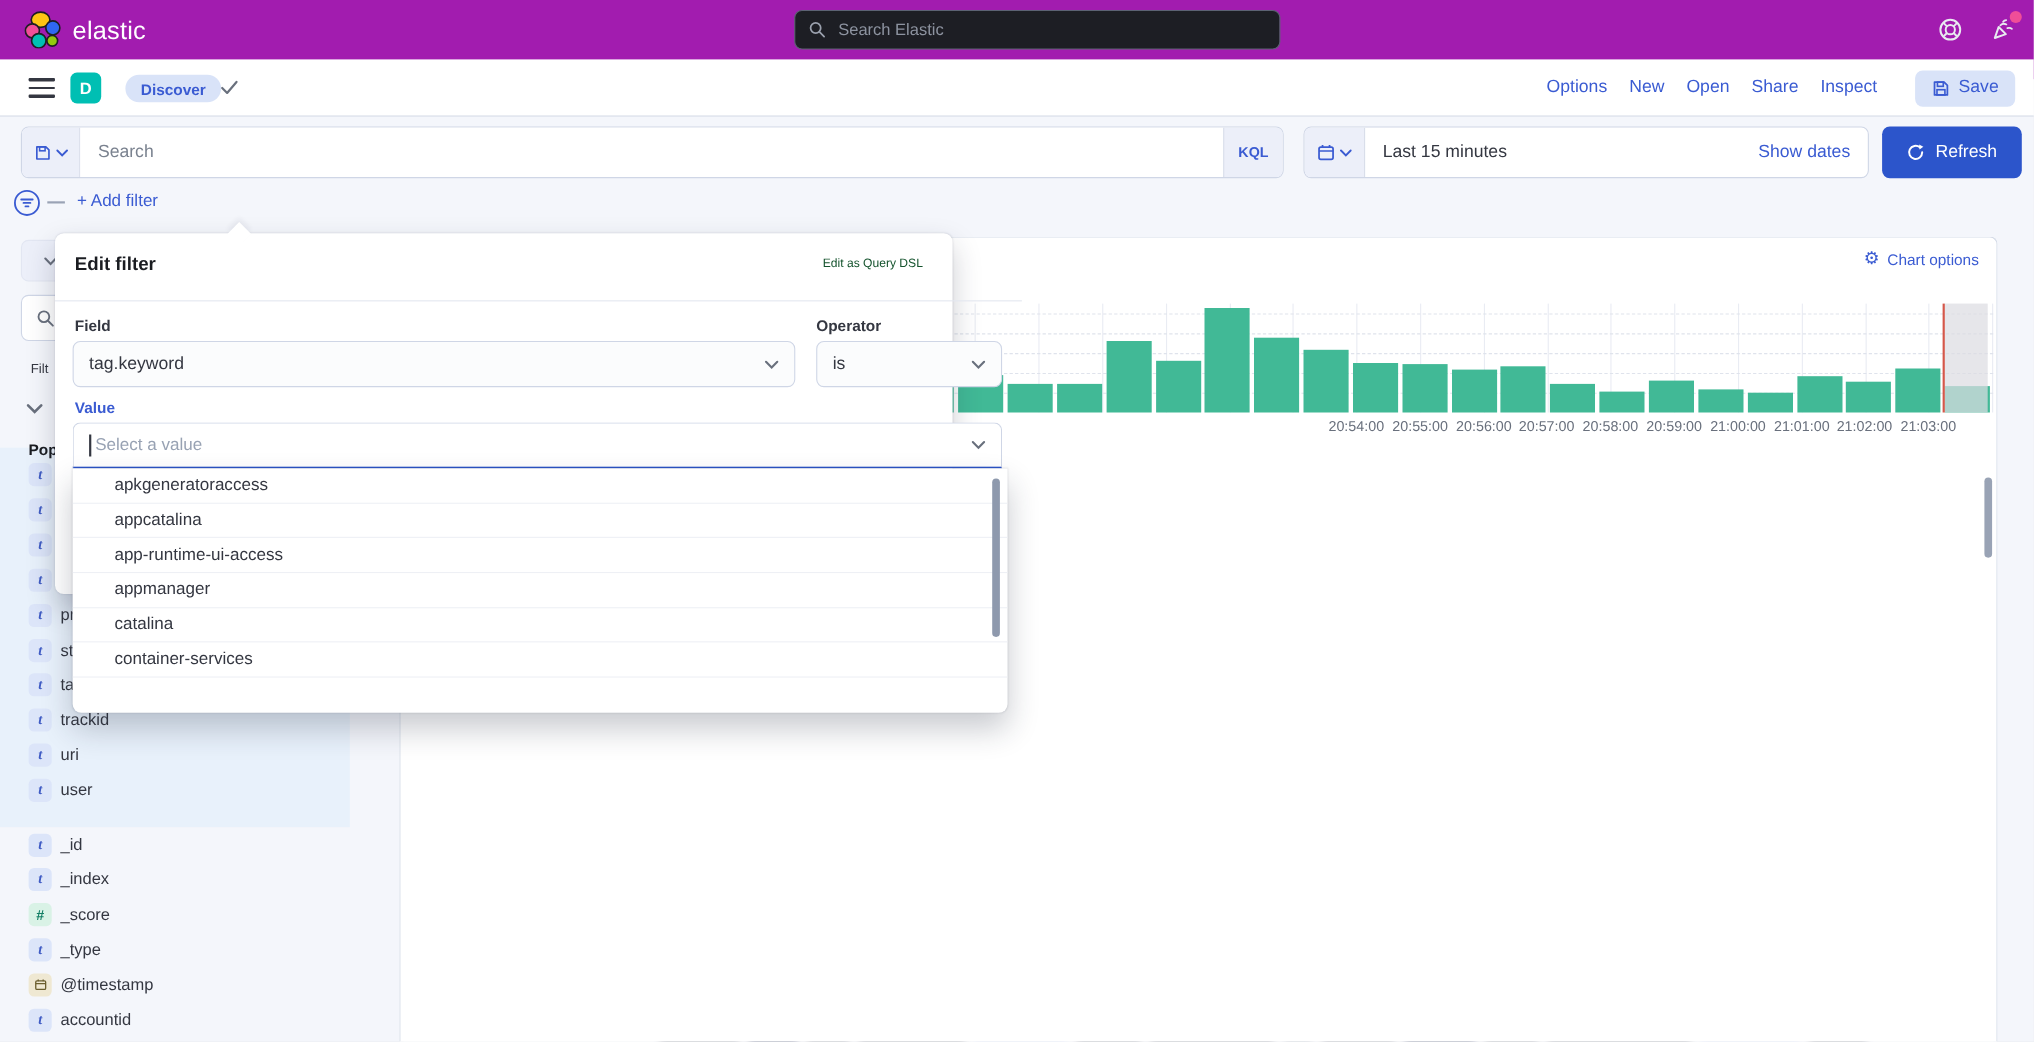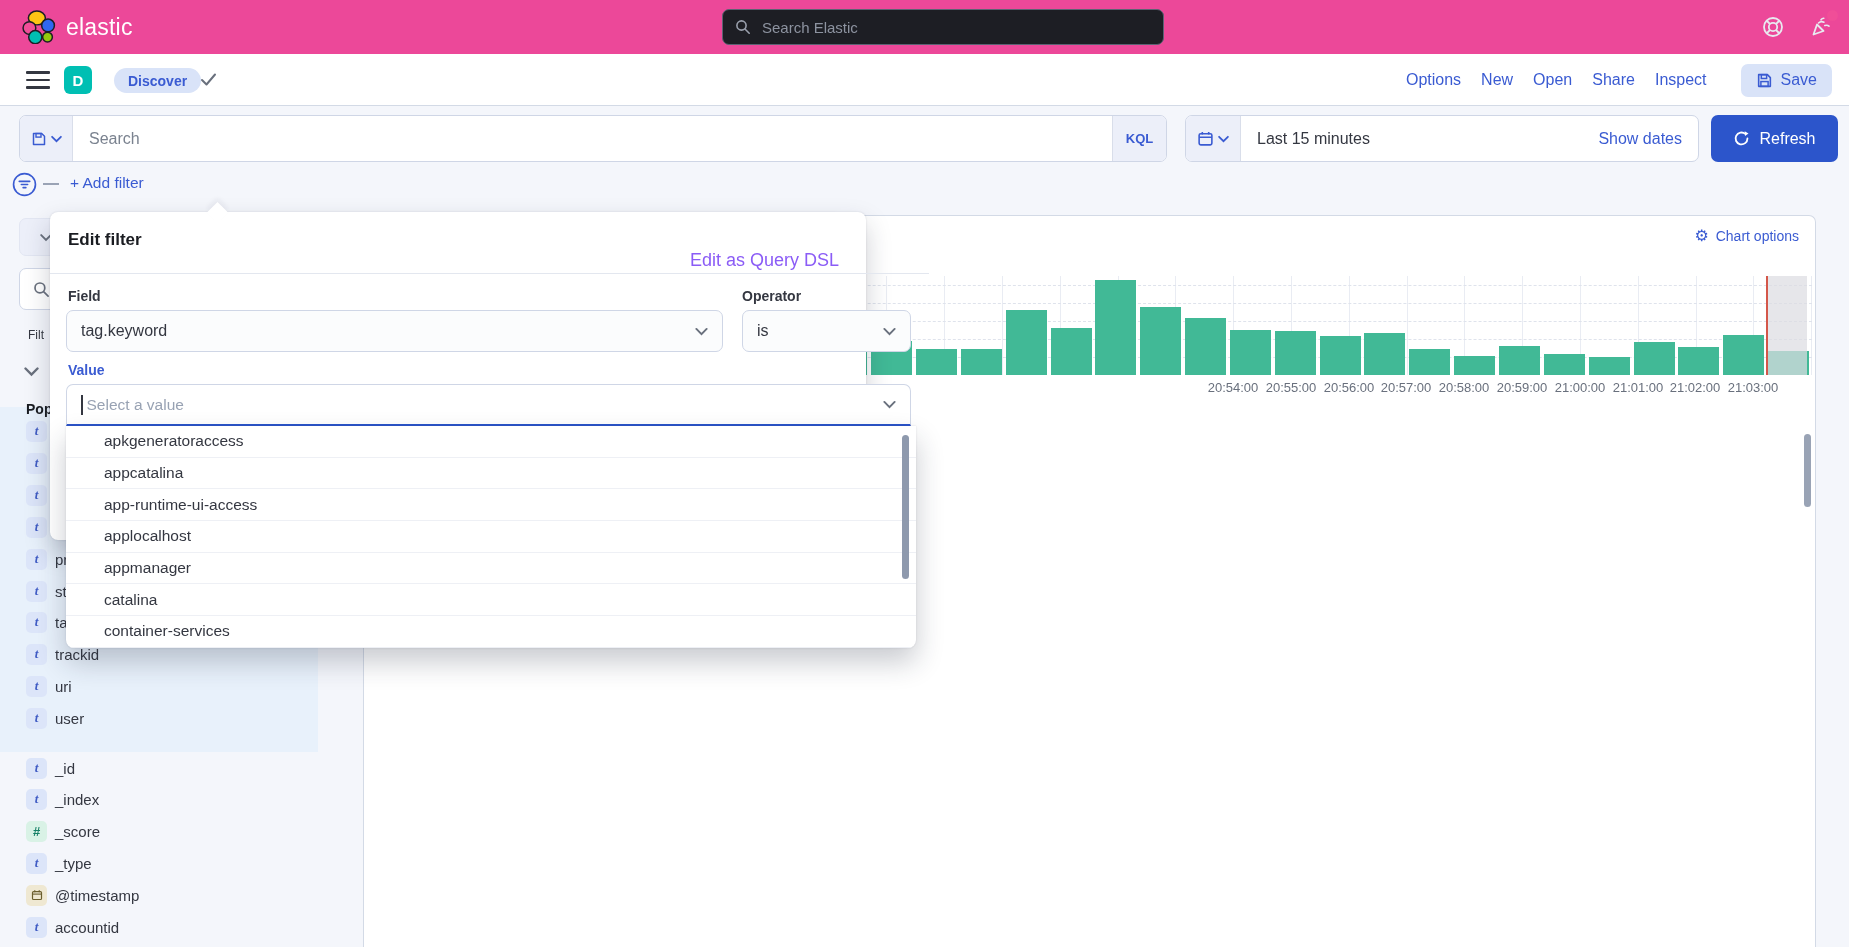--- a/index.html
+++ b/index.html
@@ -1,20 +1,20 @@
 <!DOCTYPE html>
 <html><head>
 <meta charset="utf-8">
 <style>
   html,body{margin:0;padding:0;background:#e8eaee;}
   *{box-sizing:border-box;font-family:"Liberation Sans",sans-serif;}
   #stage{position:relative;width:1849px;height:947px;background:#f4f6fb;overflow:hidden;}
 
   
-  .hdr{position:absolute;left:0;top:0;width:1849px;height:72px;background:#ec4899;display:flex;align-items:center;}
+  .hdr{position:absolute;left:0;top:0;width:1849px;height:72px;background:#a21caf;display:flex;align-items:center;}
   .brand{position:absolute;left:22px;top:10px;display:flex;align-items:center;gap:10px;}
   .brand-text{color:#fff;font-size:23px;letter-spacing:.2px;}
   .hdr-search{position:absolute;left:722px;top:9px;width:442px;height:36px;border:1px solid #5c6273;border-radius:7px;display:flex;align-items:center;padding:0 12px;gap:9px;background:#1d1e24;}
   .hdr-search input{flex:1;background:transparent;border:none;outline:none;color:#d6d9e0;font-size:15px;}
   .hdr-search input::placeholder{color:#8d93a0;}
   .hdr-ico{position:absolute;top:13px;width:28px;height:28px;display:flex;align-items:center;justify-content:center;cursor:pointer;}
   .pink-dot{position:absolute;right:-3px;top:-3px;width:11px;height:11px;border-radius:50%;background:#f04e98;}
 
   
   .tb{position:absolute;left:0;top:54px;width:1849px;height:52px;background:#fff;border-bottom:1px solid #d3dae6;}
@@ -82,21 +82,21 @@
   .wd{display:inline-block;height:12px;margin-right:9px;border-radius:2px;vertical-align:top;background:#474c59;}
   .wn{display:inline-block;height:15px;margin-right:9px;border-radius:3px;vertical-align:top;background:#252d52;}
   .wl{display:inline-block;height:13px;margin-right:9px;border-radius:3px;vertical-align:top;background:#c8d1ee;}
   .wm{display:inline-block;height:12px;margin-right:9px;border-radius:2px;vertical-align:top;background:#87909f;}
   .tbl-scroll{position:absolute;left:1804px;top:434px;width:7px;height:73px;border-radius:4px;background:#99a3b5;cursor:pointer;z-index:3;}
 
   
   .popover{position:absolute;left:50px;top:212px;width:816px;height:328px;background:#fff;border-radius:8px;box-shadow:0 12px 26px rgba(30,36,60,.22),0 0 2px rgba(30,36,60,.15);z-index:30;}
   .popover .arrow{position:absolute;left:160px;top:-7px;width:15px;height:15px;background:#fff;transform:rotate(45deg);box-shadow:-3px -3px 5px rgba(30,36,60,.06);}
   .pop-title{position:absolute;left:18px;top:18px;font-size:17px;font-weight:700;color:#1a1c21;}
-  .pop-dsl{position:absolute;right:27px;top:22px;font-size:18px;color:#8b5cf6;cursor:pointer;margin-top:16px;}
+  .pop-dsl{position:absolute;right:27px;top:22px;font-size:11px;color:#14532d;cursor:pointer;}
   .pop-div{position:absolute;left:0;top:61px;width:879px;height:1px;background:#e3e7ef;}
   .pop-label{position:absolute;font-size:14px;font-weight:600;color:#343741;}
   .pop-label.blue{color:#3a5bd2;}
   .sel{position:absolute;height:42px;background:#fbfcfd;border:1px solid #cfd6e6;border-radius:7px;display:flex;align-items:center;justify-content:space-between;padding:0 14px;font-size:16px;color:#343741;cursor:pointer;}
   .combo{position:absolute;left:16px;top:172px;width:845px;height:42px;background:#fff;border:1px solid #cfd6e6;border-bottom:2px solid #2c55cb;border-radius:7px 7px 0 0;display:flex;align-items:center;padding:0 14px;}
   .combo input{flex:1;border:none;outline:none;font-size:15.5px;color:#343741;}
   .combo input::placeholder{color:#98a2b3;}
   .caret{width:1.5px;height:20px;background:#343741;margin-right:2px;}
 
   
@@ -465,21 +465,20 @@
           <polyline points="1,1.5 5,5.5 9,1.5" fill="none" stroke="#69707d" stroke-width="1.5" stroke-linecap="round"></polyline>
         </svg>
     </div>
   </div>
 
   <div class="vdrop">
     <div id="value-options">
         <div class="vd-item">apkgeneratoraccess</div>
         <div class="vd-item">appcatalina</div>
         <div class="vd-item">app-runtime-ui-access</div>
-        <div class="vd-item">applocalhost</div>
         <div class="vd-item">appmanager</div>
         <div class="vd-item">catalina</div>
         <div class="vd-item">container-services</div>
       </div>
     <div class="vd-thumb"></div>
   </div>
 
 </div>
 
 </body></html>

